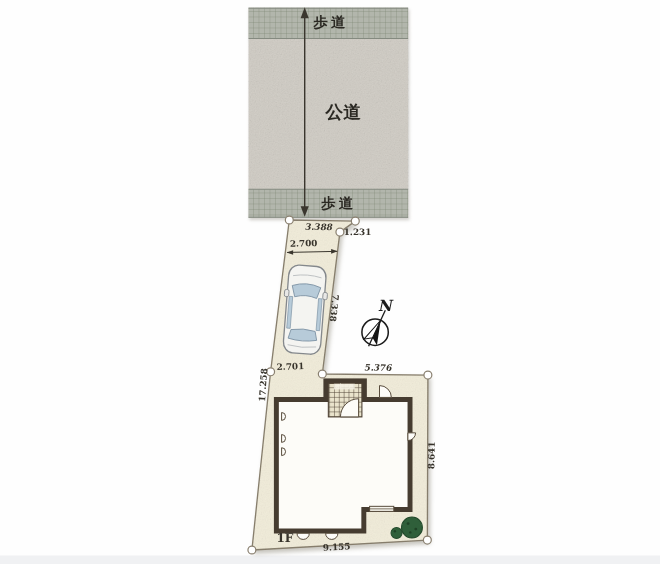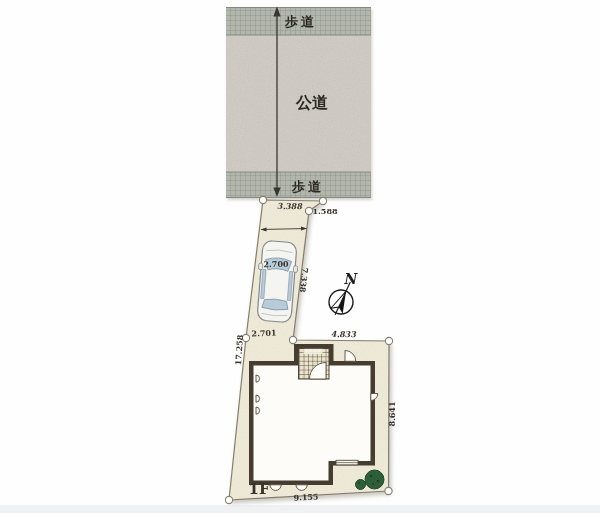--- a/index.html
+++ b/index.html
@@ -11,27 +11,27 @@
   .lbl{position:absolute;white-space:nowrap;color:#37332b;font-weight:bold;font-size:8px;
        transform:translate(-50%,-50%);line-height:1;}
   .lbl.cjk{font-weight:600;color:#2b2923;}
   .road-name{position:absolute;left:312px;top:103px;transform:translate(-50%,-50%);
              text-align:center;color:#2b2923;font-size:16px;font-weight:600;line-height:1.3;}
   .north-label{position:absolute;left:351px;top:279px;transform:translate(-50%,-50%);
                font-style:italic;font-size:14px;color:#1d1d1d;font-weight:600;}
   .porch-label{position:absolute;left:313px;top:351px;transform:translate(-50%,-50%);
                font-size:5px;color:#f6f3e6;font-weight:bold;letter-spacing:0;}
   .r1{transform:translate(-50%,-50%) rotate(1deg);font-style:italic;}
-  .rm1{transform:translate(-50%,-50%) rotate(-1deg);margin-top:43px;}
+  .rm1{transform:translate(-50%,-50%) rotate(-1deg);}
   .rm2{transform:translate(-50%,-50%) rotate(-2deg);}
   .rm3{transform:translate(-50%,-50%) rotate(-3deg);}
   .r97{transform:translate(-50%,-50%) rotate(97deg);}
   .rm86{transform:translate(-50%,-50%) rotate(-86deg);}
   .rm89{transform:translate(-50%,-50%) rotate(-89deg);}
-  .f9{font-size:15px;}
+  .f9{font-size:11px;}
   .f13{font-size:13px;letter-spacing:3px;}
 </style>
 </head>
 <body>
 
 <div class="canvas">
 
   <svg class="plan-svg" width="600" height="513" viewBox="0 0 600 513">
     <defs>
       <pattern id="swGrid" width="5" height="5" patternUnits="userSpaceOnUse">
@@ -150,25 +150,25 @@
 
   <span class="lbl cjk f13" style="left:301px;top:21px;">歩道</span>
 
   <div class="road-name">
     <div>公道</div>
   </div>
 
   <span class="lbl cjk f13" style="left:308px;top:186px;">歩道</span>
 
   <span class="lbl r1" style="left:290px;top:206px;">3.388</span>
-  <span class="lbl" style="left:325px;top:211px;">1.588</span>
+  <span class="lbl" style="left:325px;top:211px;">1.231</span>
   <span class="lbl rm1" style="left:276px;top:221px;">2.700</span>
   <span class="lbl r97" style="left:304px;top:280px;">7.338</span>
   <span class="lbl rm2" style="left:264px;top:333px;">2.701</span>
-  <span class="lbl r1" style="left:344px;top:334px;">4.833</span>
+  <span class="lbl r1" style="left:344px;top:334px;">5.376</span>
   <span class="lbl rm86" style="left:239px;top:350px;">17.258</span>
   <span class="lbl rm89" style="left:392px;top:414px;">8.641</span>
   <span class="lbl rm3" style="left:306px;top:497px;">9.155</span>
 
   <span class="lbl f9" style="left:259px;top:489px;">1F</span>
 
   <span class="porch-label">ポーチ</span>
 
   <span class="north-label">N</span>
 

